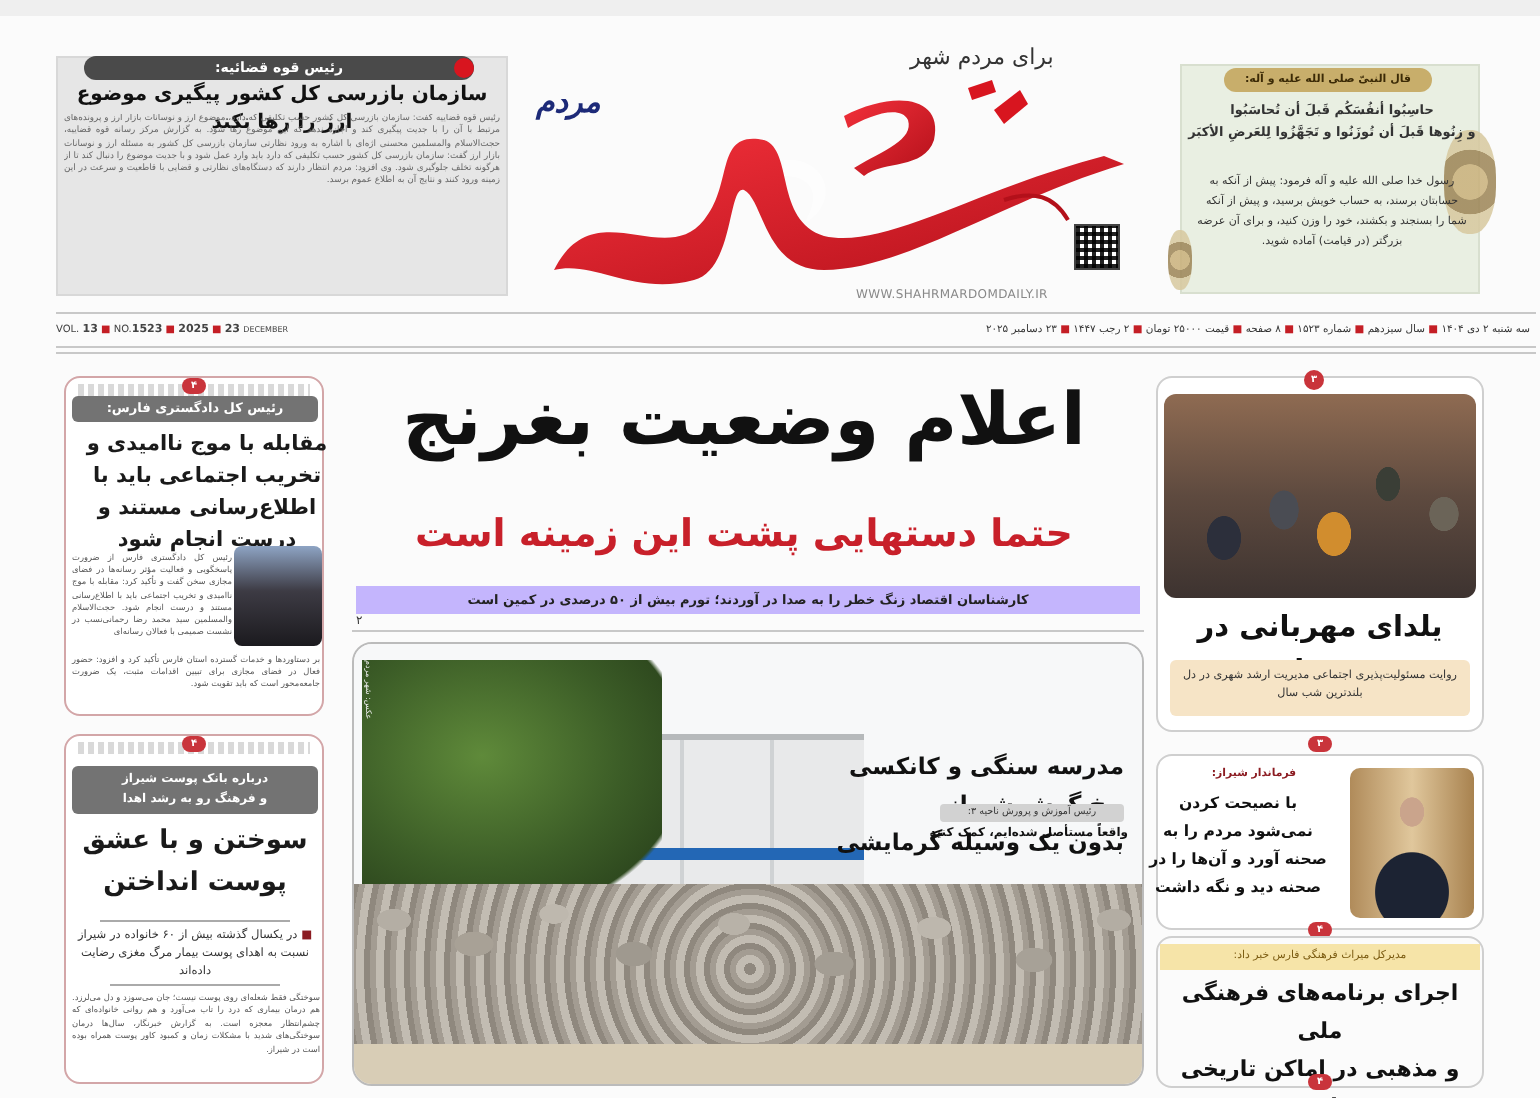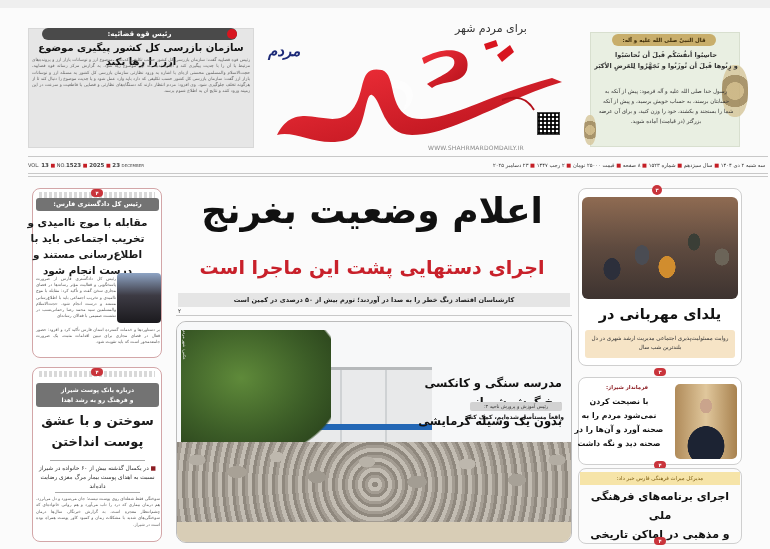--- a/index.html
+++ b/index.html
@@ -39,35 +39,35 @@
   .sep { color: #c41e25; }
 
   
   .card { border: 1px solid #d3a6a8; border-radius: 8px; background: #fff; }
   .card-left1 { left: 32px; top: 188px; width: 130px; height: 170px; }
   .card-left2 { left: 32px; top: 367px; width: 130px; height: 175px; }
   .page-strip { height: 6px; background: repeating-linear-gradient(90deg,#d9d9d9 0 3px,#fff 3px 5px); }
   .badge { width: 12px; height: 8px; border-radius: 4px; background: #c9343b; color: #fff; font-size: 5px; line-height: 8px; text-align: center; font-weight: bold; }
   .redbar { background: #737373; color: #fff; font-weight: bold; border-radius: 3px; }
   .l1-kicker { left: 36px; top: 198px; width: 123px; height: 13px; font-size: 6.5px; line-height: 13px; }
-  .l1-title { left: 24px; top: 214px; width: 127px; font-size: 10.5px; font-weight: bold; line-height: 16px; }
+  .l1-title { left: 40px; top: 214px; width: 127px; font-size: 10.5px; font-weight: bold; line-height: 16px; }
   .l1-photo { left: 117px; top: 273px; width: 44px; height: 50px; background: linear-gradient(180deg,#8ea4c4 0%,#3d3b44 45%,#1b1a1e 100%); border-radius: 4px; }
   .l1-body { left: 36px; top: 276px; width: 80px; font-size: 4.2px; line-height: 6.2px; color: #555; text-align: justify; }
   .l1-body2 { left: 36px; top: 327px; width: 124px; font-size: 4.2px; line-height: 6.2px; color: #555; text-align: justify; }
 
   .l2-kicker { left: 36px; top: 383px; width: 123px; height: 24px; font-size: 6px; line-height: 10px; padding-top: 2px; }
   .l2-title { left: 34px; top: 410px; width: 127px; font-size: 13px; font-weight: bold; line-height: 21px; }
   .l2-lead { left: 34px; top: 464px; width: 127px; font-size: 5.8px; line-height: 9px; color: #333; }
   .l2-lead .sq { color: #8c1c22; }
   .l2-body { left: 36px; top: 496px; width: 124px; font-size: 4.2px; line-height: 6.4px; color: #555; text-align: justify; }
 
   
   .headline { left: 172px; top: 188px; width: 400px; font-size: 36px; font-weight: bold; line-height: 46px; color: #111; letter-spacing: -1px; }
   .subhead { left: 172px; top: 254px; width: 400px; font-size: 19px; font-weight: bold; line-height: 26px; color: #c8202a; }
-  .summary-bar { left: 178px; top: 293px; width: 392px; height: 14px; background: #e5e5e5; font-size: 6.5px; line-height: 14px; font-weight: bold; color: #222; }
+  .summary-bar { left: 178px; top: 293px; width: 392px; height: 14px; background: #c4b5fd; font-size: 6.5px; line-height: 14px; font-weight: bold; color: #222; }
   .page-no { left: 178px; top: 307px; font-size: 6px; color: #333; }
 
   .photo-frame { left: 176px; top: 321px; width: 396px; height: 222px; border: 1px solid #bbb; border-radius: 10px; overflow: hidden; background: #f3f3f3; }
   .sky { left: 0; top: 0; width: 396px; height: 120px; background: #f7f8f9; }
   .tree { left: 4px; top: 8px; width: 150px; height: 120px; background: radial-gradient(ellipse at 40% 40%, #5f8a3a 0%, #3c5d27 55%, #2f4a1f 80%, transparent 82%); }
   .container { left: 75px; top: 45px; width: 180px; height: 90px; background: linear-gradient(90deg,#e8e9ea 0 24%,#cfd2d4 24% 25%,#e9eaeb 25% 49%,#cfd2d4 49% 50%,#e9eaeb 50% 74%,#cfd2d4 74% 75%,#e8e9ea 75%); border-top: 3px solid #b6b9bb; }
   .stripe { left: 75px; top: 102px; width: 180px; height: 6px; background: #2367b5; }
   .rocks { left: 0; top: 120px; width: 396px; height: 85px; background:
     radial-gradient(ellipse 14px 9px at 20px 18px,#b4aea4 60%,transparent 62%),
     radial-gradient(ellipse 16px 10px at 60px 30px,#a8a196 60%,transparent 62%),
@@ -205,21 +205,21 @@
   <div>پوست انداختن</div>
 </div>
 <div class="abs rule" style="left:50px;top:460px;width:95px;background:#aaa;"></div>
 <div class="abs l2-lead rtl">
   <span class="sq">■ </span><span>در یکسال گذشته بیش از ۶۰ خانواده در شیراز نسبت به اهدای پوست بیمار مرگ مغزی رضایت داده‌اند</span>
 </div>
 <div class="abs rule" style="left:55px;top:492px;width:85px;background:#aaa;"></div>
 <div class="abs l2-body rtl" style="text-align:justify">سوختگی فقط شعله‌ای روی پوست نیست؛ جان می‌سوزد و دل می‌لرزد. هم درمان بیماری که درد را تاب می‌آورد و هم روانی خانواده‌ای که چشم‌انتظار معجزه است. به گزارش خبرنگار، سال‌ها درمان سوختگی‌های شدید با مشکلات زمان و کمبود کاور پوست همراه بوده است در شیراز.</div>
 
 <div class="abs headline rtl">اعلام وضعیت بغرنج</div>
-<div class="abs subhead rtl">اجرای دستهایی پشت این ماجرا است</div>
+<div class="abs subhead rtl">حتما دستهایی پشت این زمینه است</div>
 <div class="abs summary-bar rtl">کارشناسان اقتصاد زنگ خطر را به صدا در آوردند؛ تورم بیش از ۵۰ درصدی در کمین است</div>
 <div class="abs page-no">۲</div>
 <div class="abs rule" style="left:176px;top:315px;width:396px;"></div>
 
 <div class="abs photo-frame">
   <div class="abs sky"></div>
   <div class="abs container"></div>
   <div class="abs stripe"></div>
   <div class="abs tree"></div>
   <div class="abs rocks"></div>

